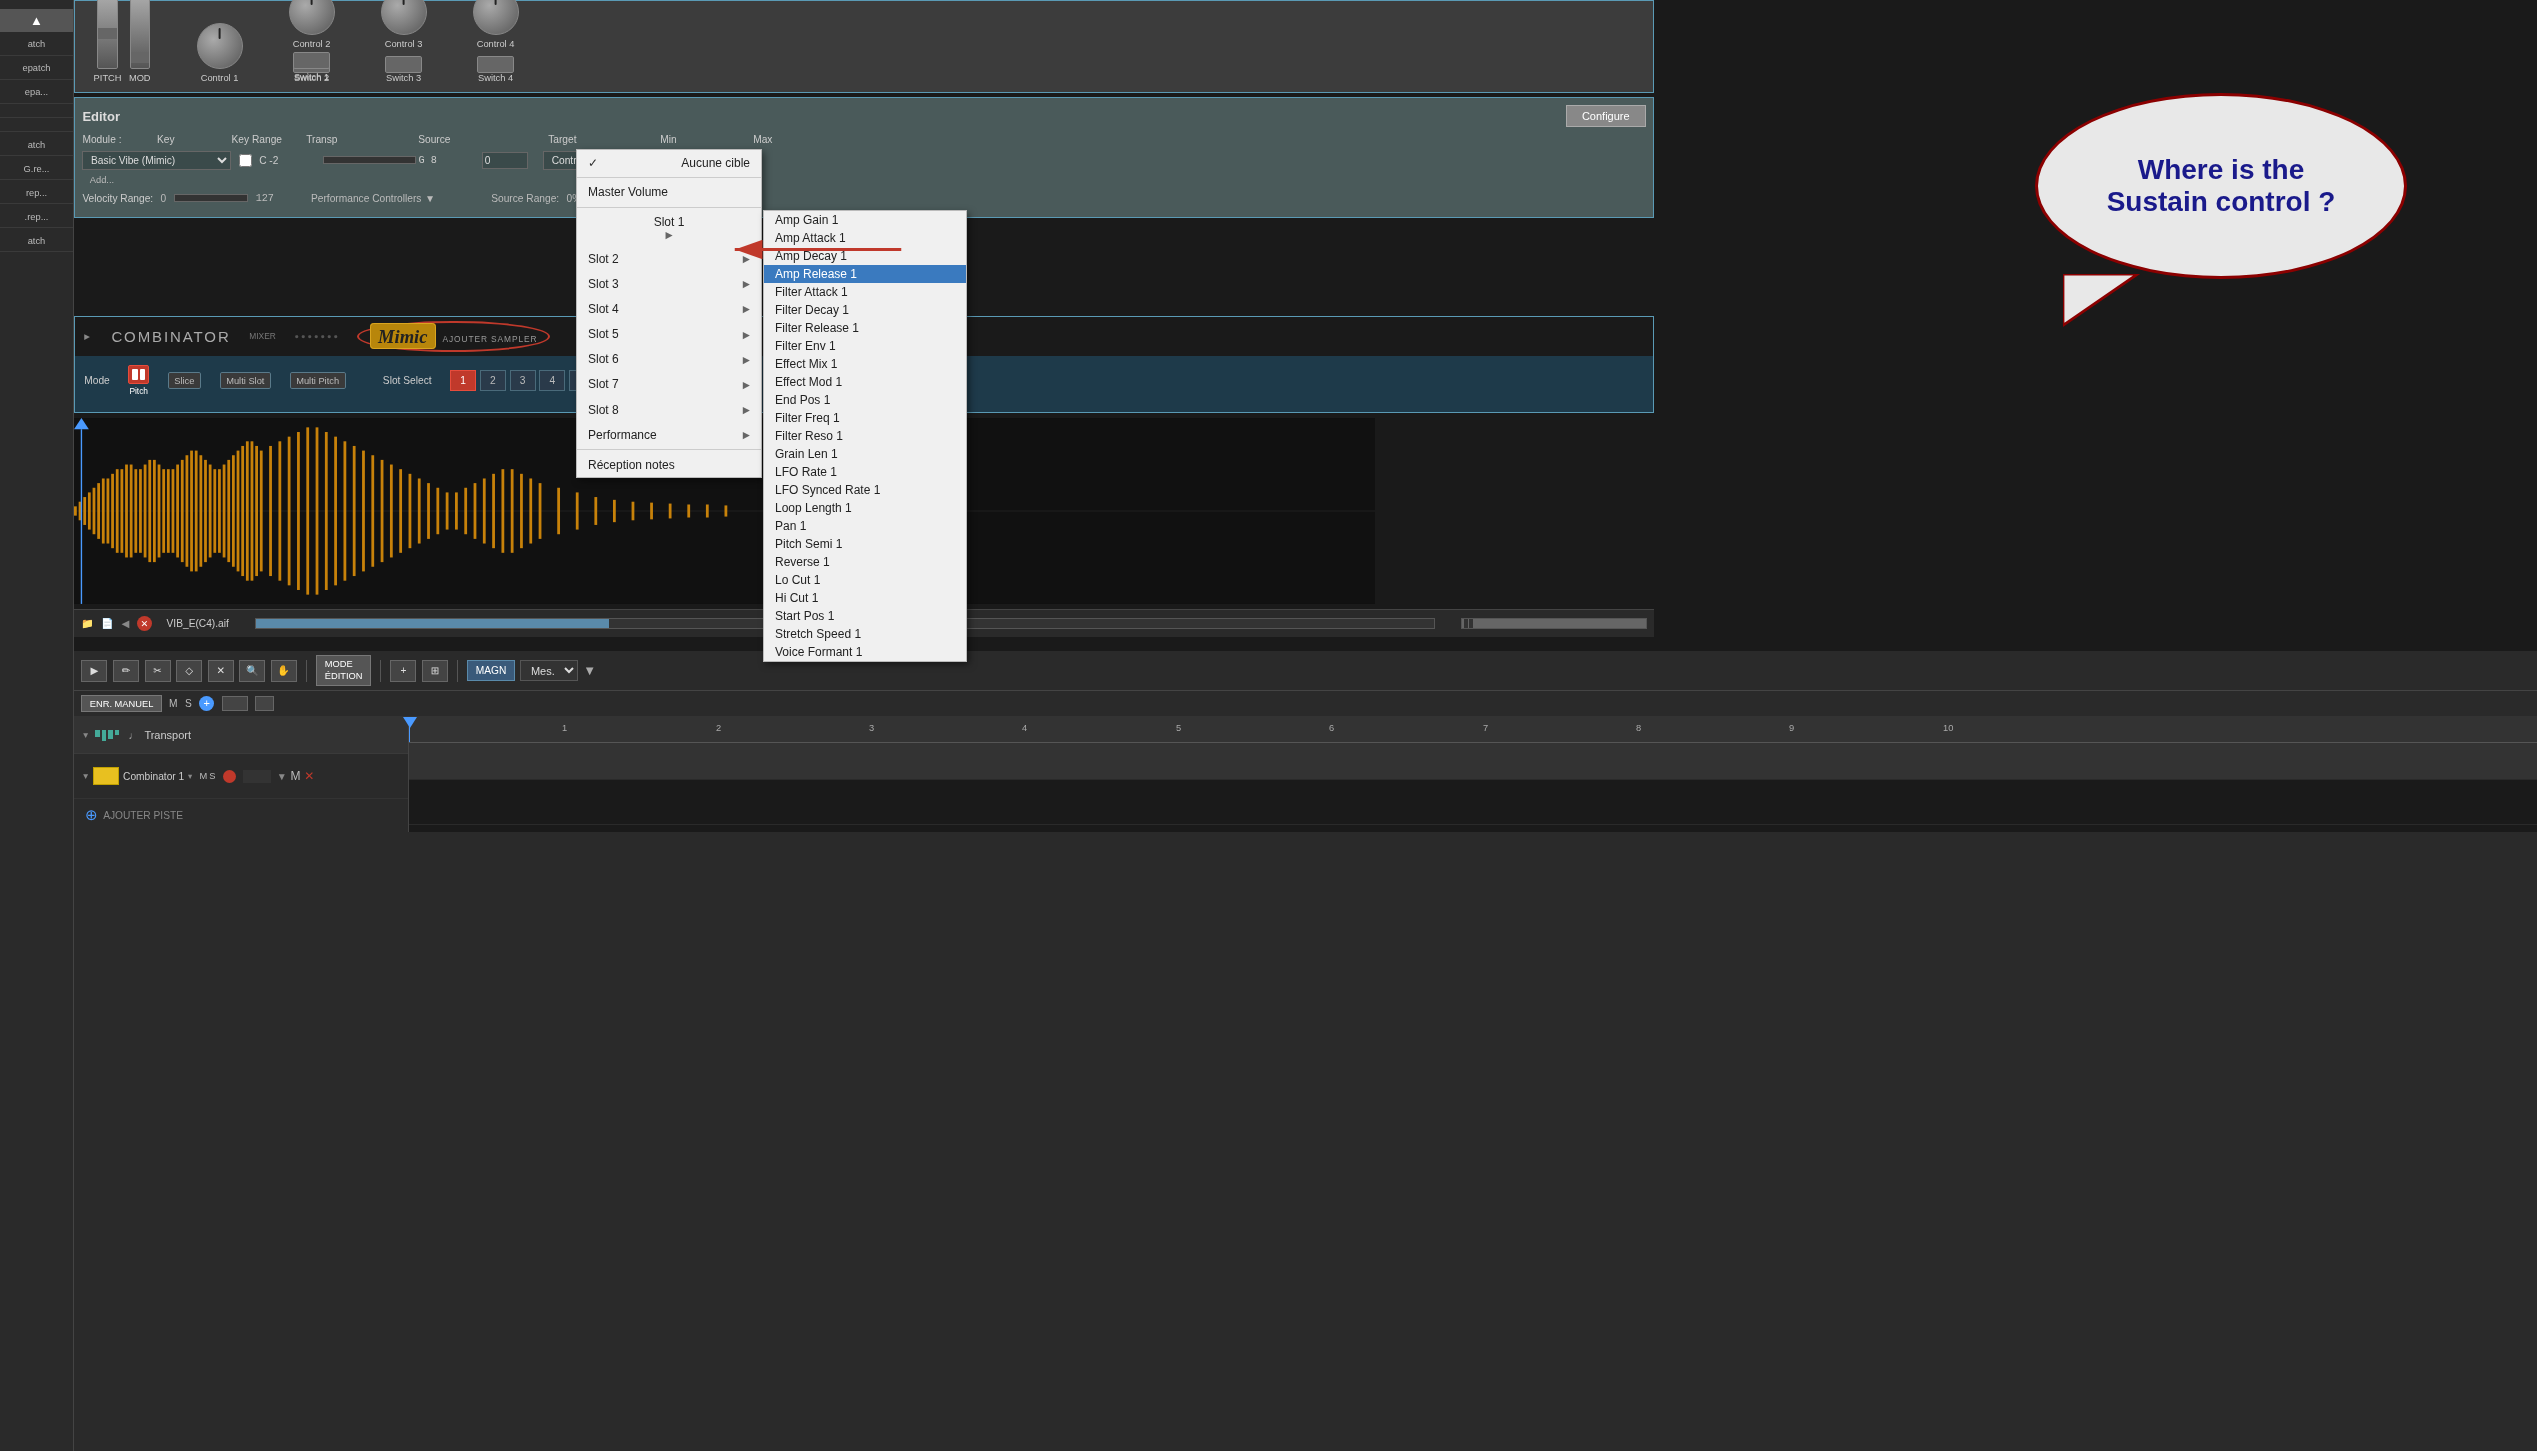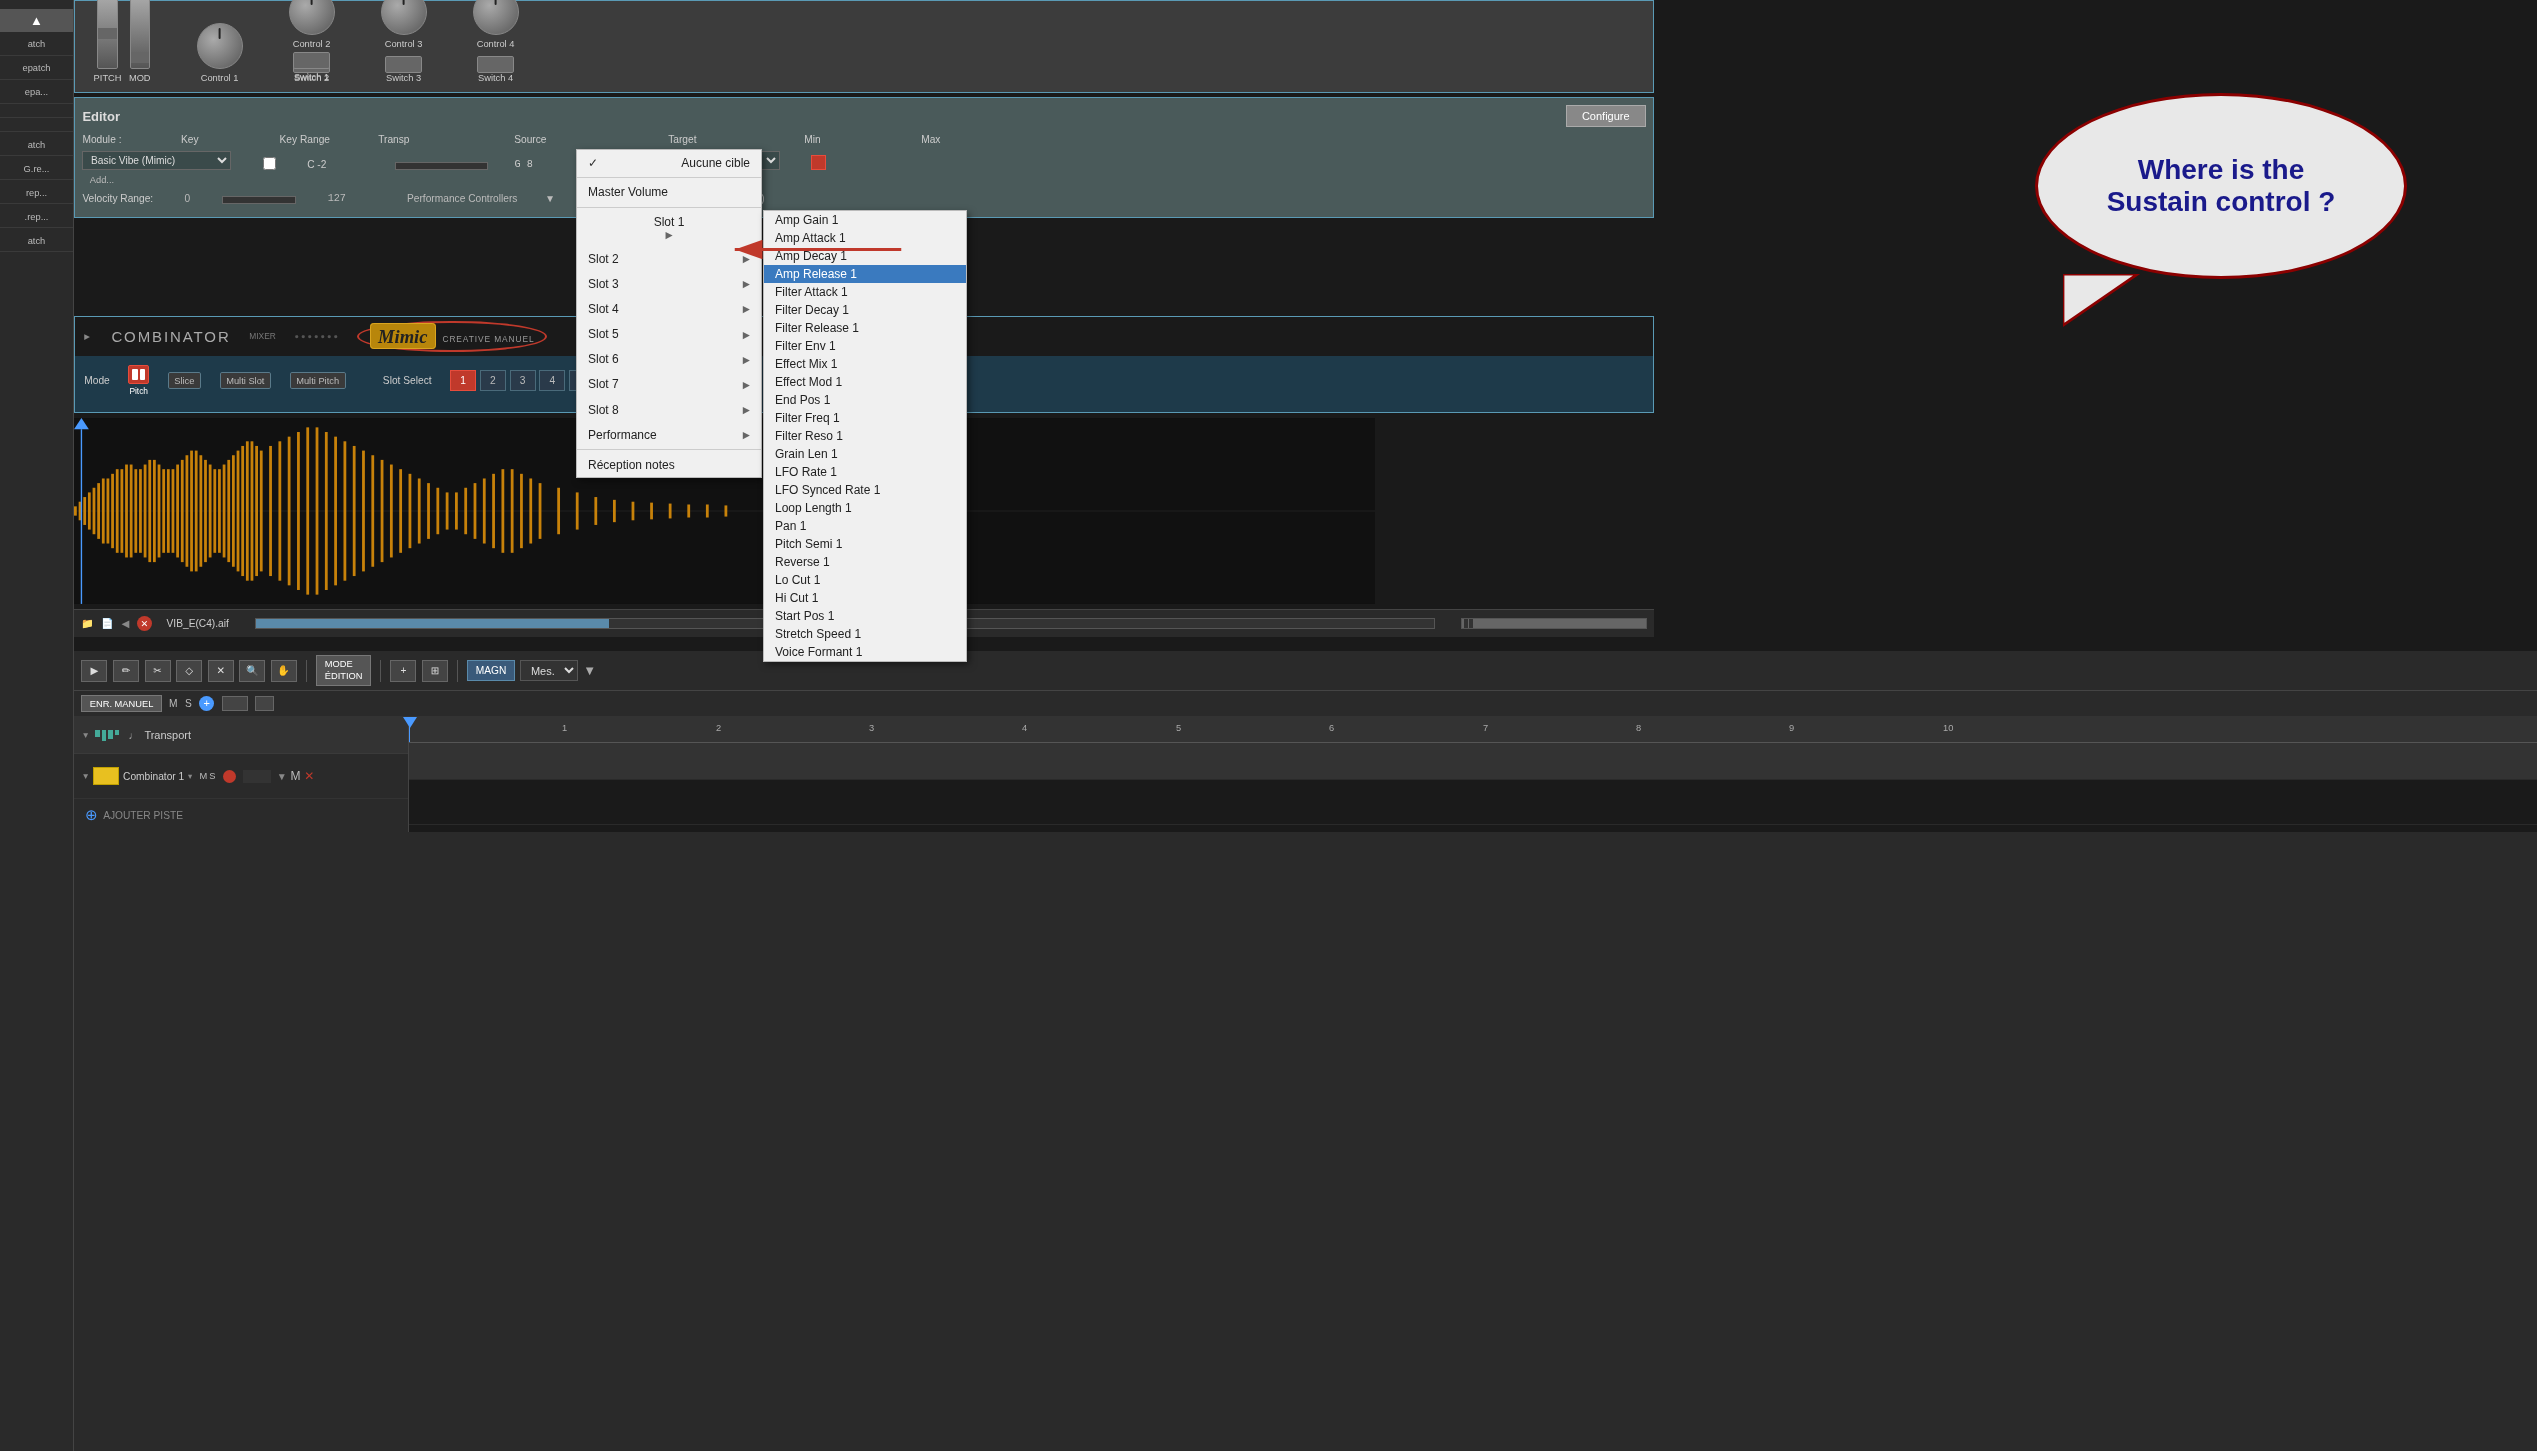--- a/index.html
+++ b/index.html
@@ -137,22 +137,22 @@
     .configure-btn {
       background: #888;
       border: 0.9px solid #aaa;
       color: #fff;
       padding: 3.7px 15px;
       cursor: pointer;
       font-size: 11px;
     }
     .editor-row {
       display: flex;
-      gap: 24px;
-      align-items: flex-end;
+      gap: 0;
+      align-items: center;
       margin-bottom: 5.6px;
       font-size: 10.2px;
     }
     .editor-label {
       color: #ccc;
       min-width: 56px;
     }
     .editor-select {
       background: #3a4a4a;
       border: 0.9px solid #666;
@@ -452,21 +452,21 @@
       <span style="font-size:7.4px;color:#888;letter-spacing:2.8px;">▶</span>
       <span style="font-size:15px;color:#aaa;letter-spacing:1.9px;">COMBINATOR</span>
       <span style="font-size:8.4px;color:#777;">MIXER</span>
 
       <div style="display:flex;gap:1.9px;">
         <span style="font-size:7.4px;color:#555;">● ● ● ● ● ● ●</span>
       </div>
 
       <div style="border:2.8px solid #c0392b;border-radius:50%;padding:2.8px 11px;display:inline-block;">
         <span style="background:#b8860b;color:#222;font-size:18.6px;font-weight:bold;font-style:italic;font-family:Georgia,serif;padding:1.9px 7.4px;border:1.9px solid #daa520;border-radius:3.7px;">Mimic</span>
-        <span style="font-size:8.4px;color:#999;letter-spacing:0.9px;margin-left:3.7px;">CREATIVE MANUEL</span>
+        <span style="font-size:8.4px;color:#999;letter-spacing:0.9px;margin-left:3.7px;">AJOUTER SAMPLER</span>
       </div>
       <span style="font-size:13px;color:#ddd;margin-left:18.6px;">Basic Vibe</span>
     </div>
     <div class="mimic-body">
       <div style="display:flex;gap:18.6px;align-items:center;margin-bottom:7.4px;">
         <span style="color:#ccc;font-size:10.2px;">Mode</span>
         <div style="display:flex;flex-direction:column;align-items:center;">
           <div style="display:flex;gap:1.9px;background:#c0392b;border:0.9px solid #e74c3c;padding:2.8px;border-radius:1.9px;">
             <div style="width:5.6px;height:11px;background:#fff;border-radius:0.9px;"></div>
             <div style="width:5.6px;height:11px;background:#fff;border-radius:0.9px;"></div>

